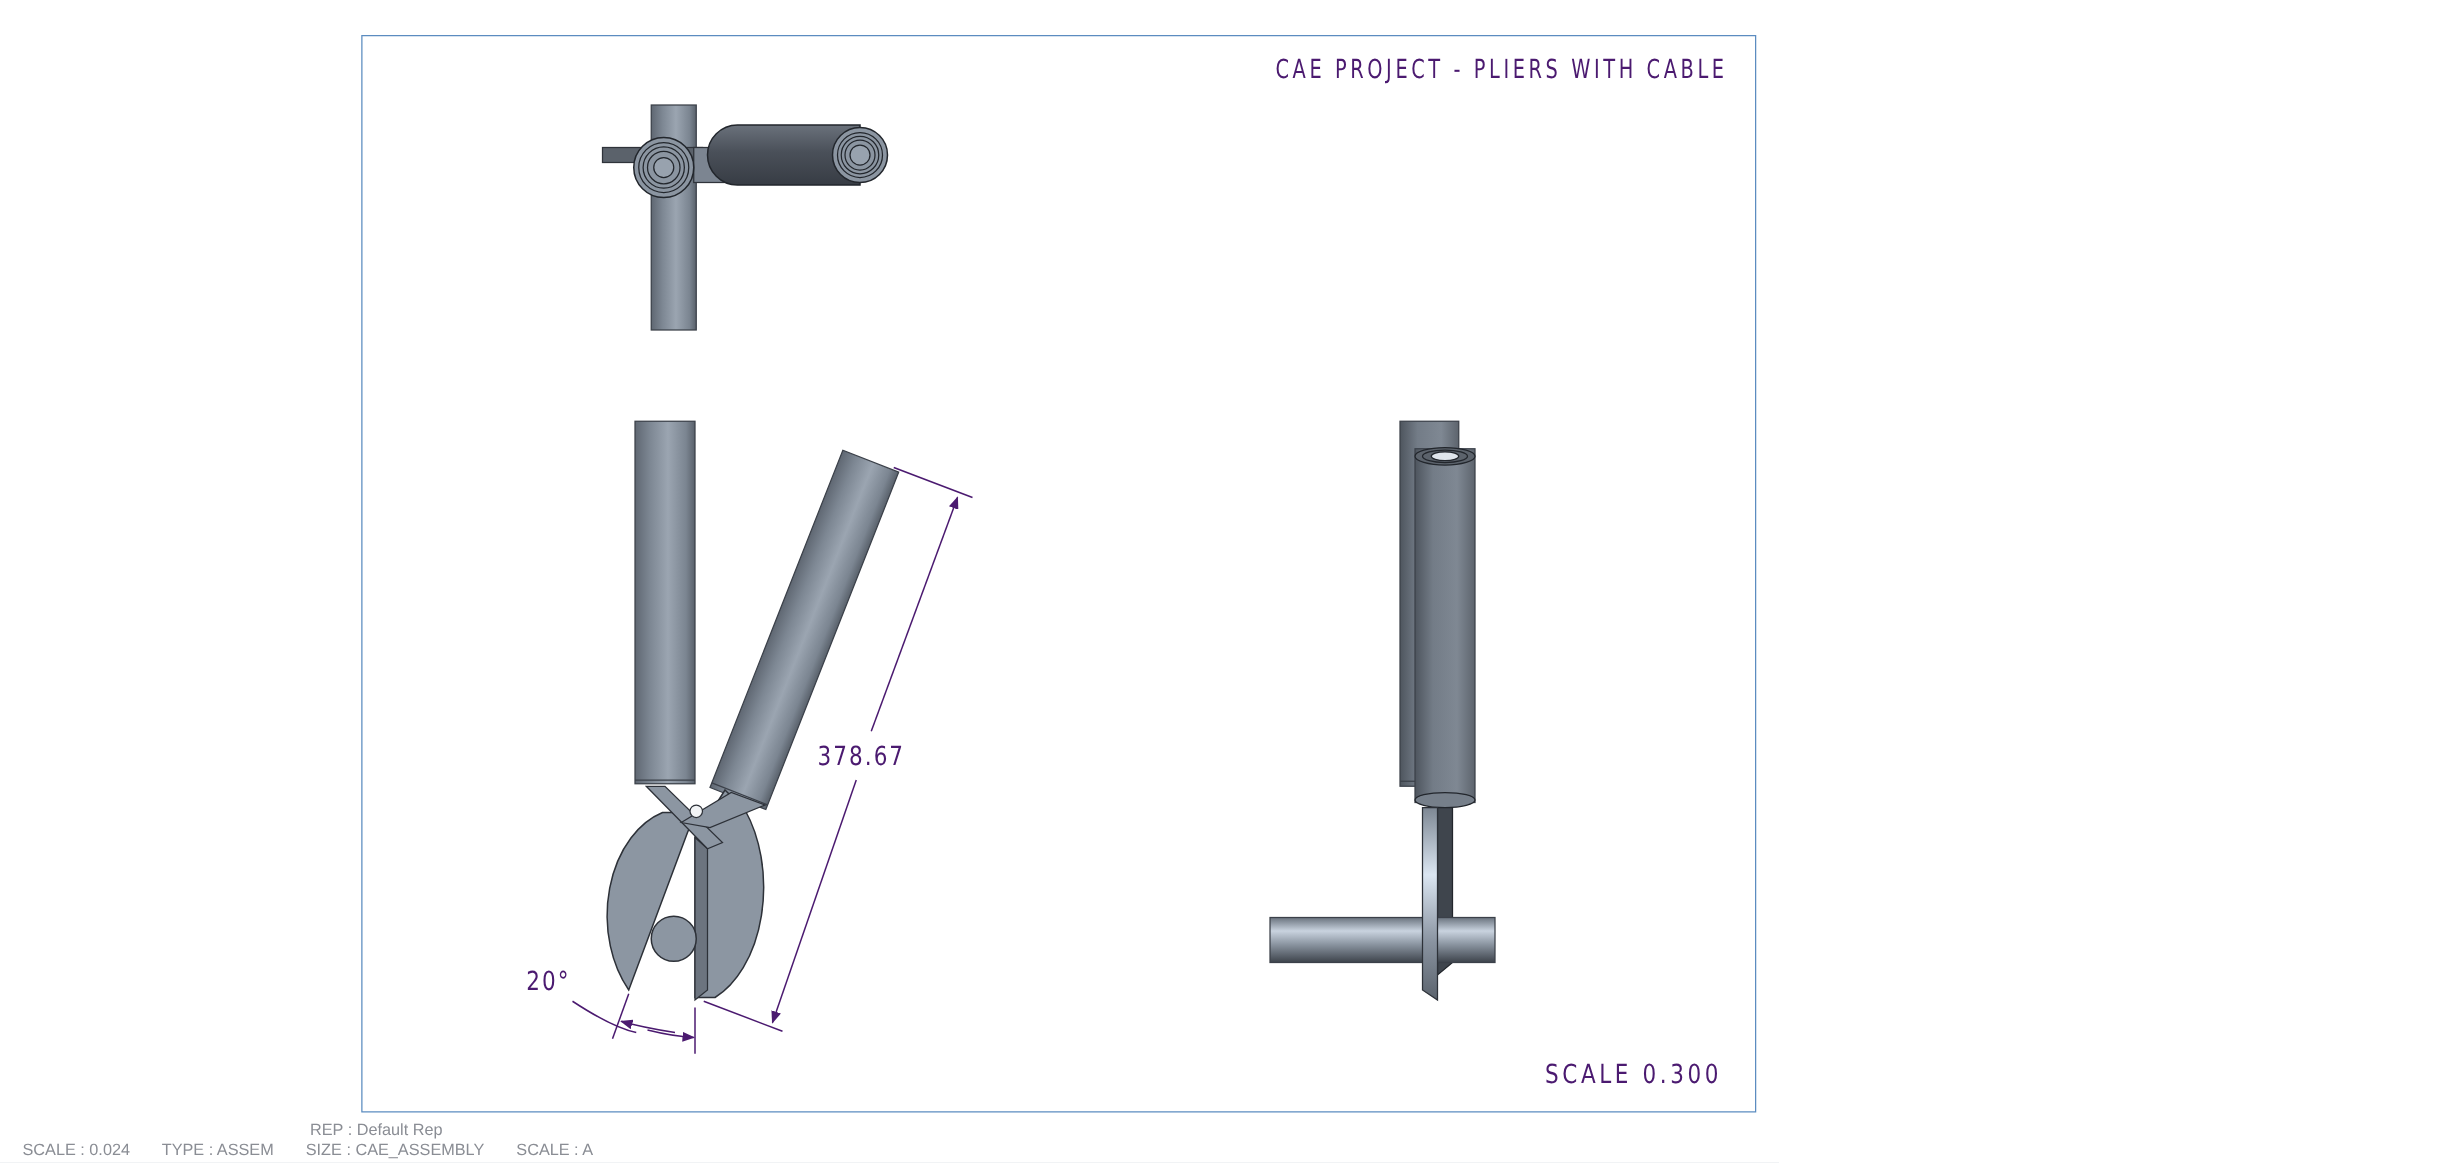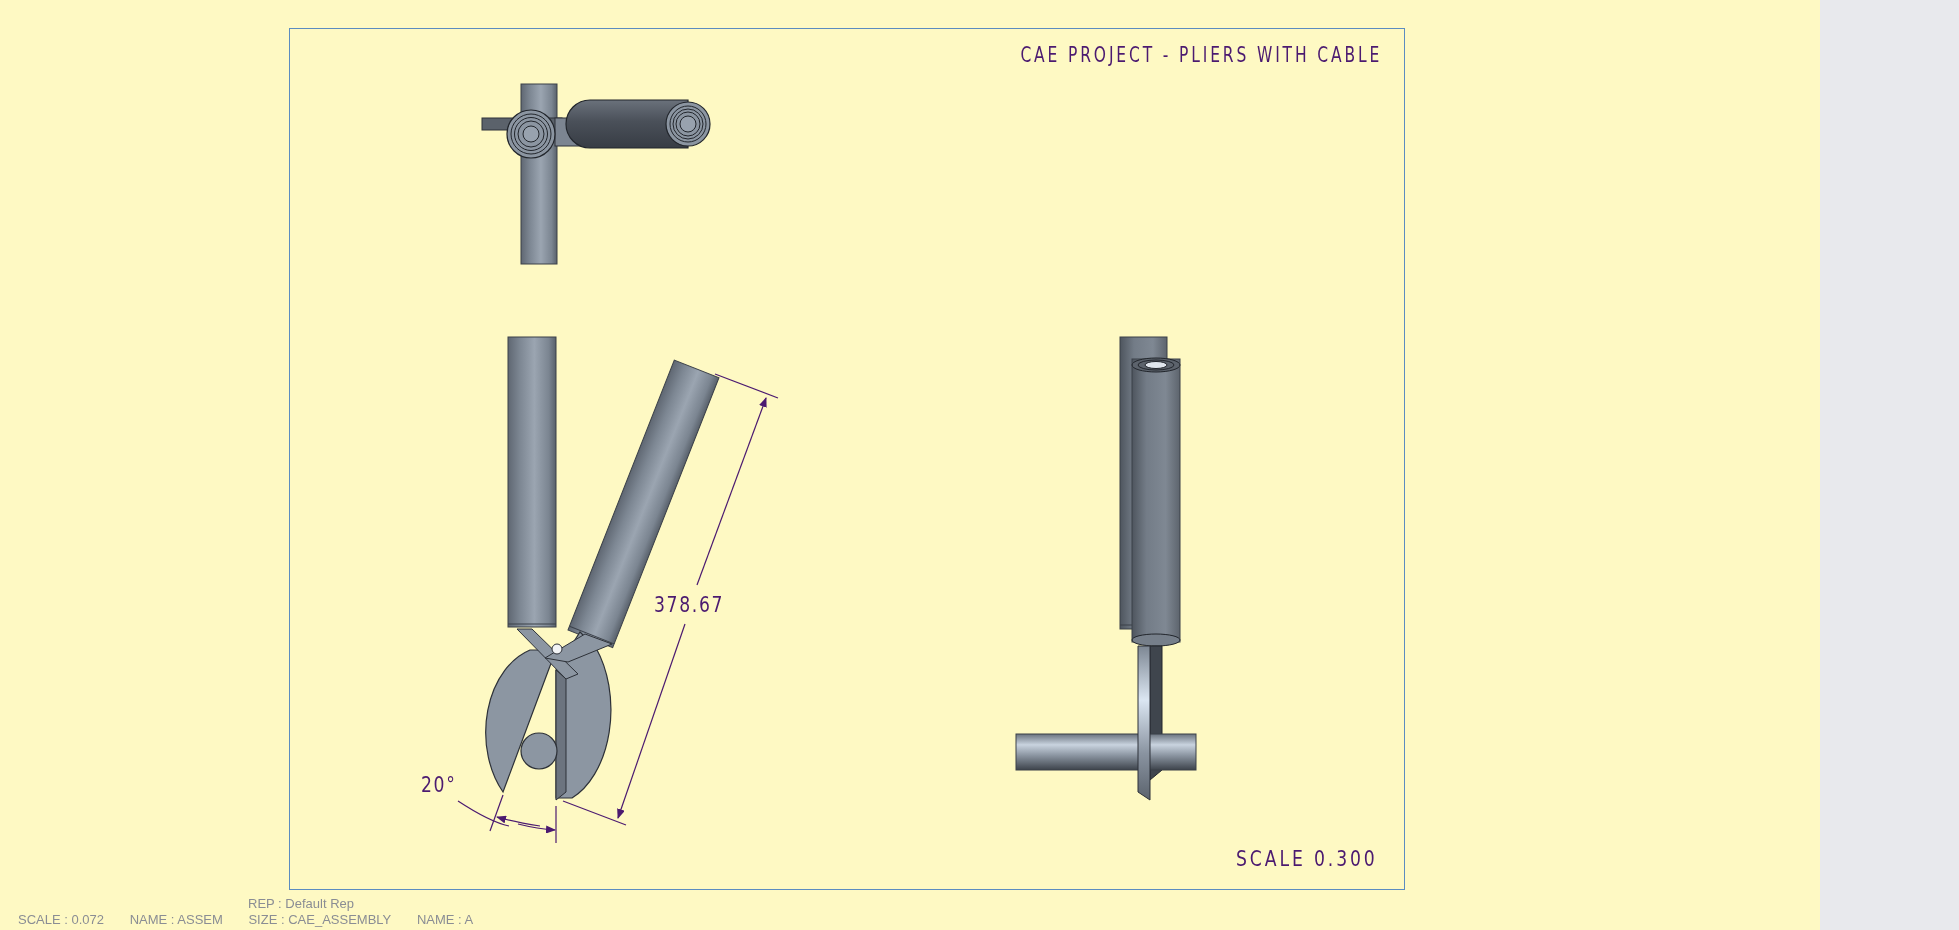--- a/index.html
+++ b/index.html
@@ -6,23 +6,23 @@
       margin: 0;
       padding: 0;
       background: #e8e9ed;
       width: 1959px;
       height: 930px;
       overflow: hidden;
       font-family: "DejaVu Sans", sans-serif;
     }
     .canvas {
       position: relative;
-      width: 1820px;
+      width: 1959px;
       height: 930px;
-      background: #fef9c3;
+      background: #ffffff;
     }
     .sheet {
       position: absolute;
       left: 289px;
       top: 28px;
       width: 1116px;
       height: 862px;
       border: 1px solid #5b8cc0;
       box-sizing: border-box;
     }
@@ -199,19 +199,19 @@
       <path d="M1138,646 L1150,646 L1150,800 L1138,792 Z" fill="url(#bladeG)" stroke="#2d3138" stroke-width="1"></path>
     </g>
   </svg>
 
   <div class="dim-text" style="left:654px; top:593px;">378.67</div>
   <div class="dim-text" style="left:421px; top:773px;">20°</div>
 
   <div class="status-bar">
     <div class="rep">REP : Default Rep</div>
     <div class="row">
-      <span>SCALE : 0.072</span>
-      <span>NAME : ASSEM</span>
+      <span>SCALE : 0.024</span>
+      <span>TYPE : ASSEM</span>
       <span>SIZE : CAE_ASSEMBLY</span>
-      <span>NAME : A</span>
+      <span>SCALE : A</span>
     </div>
   </div>
 </div>
 
 </body></html>

